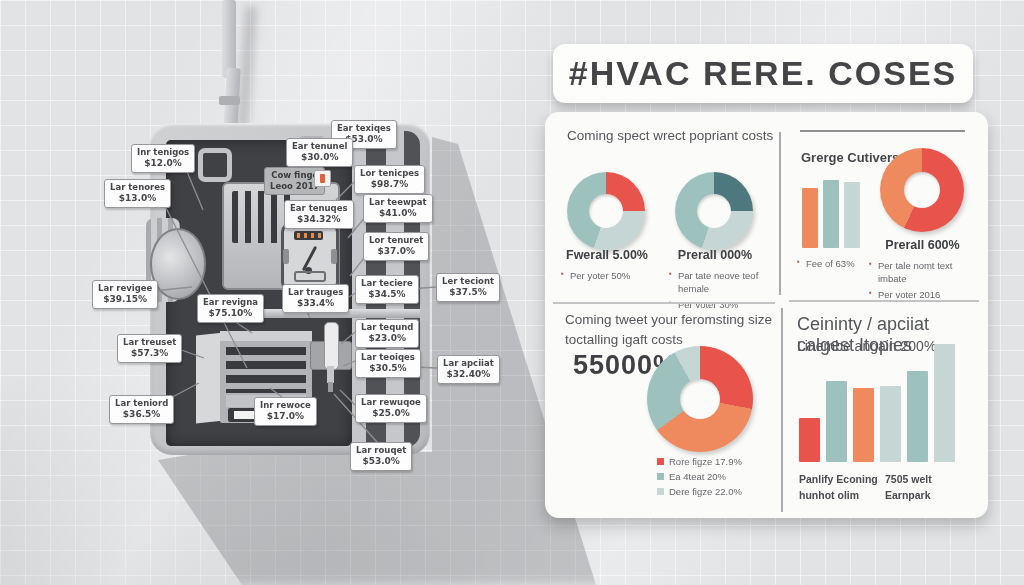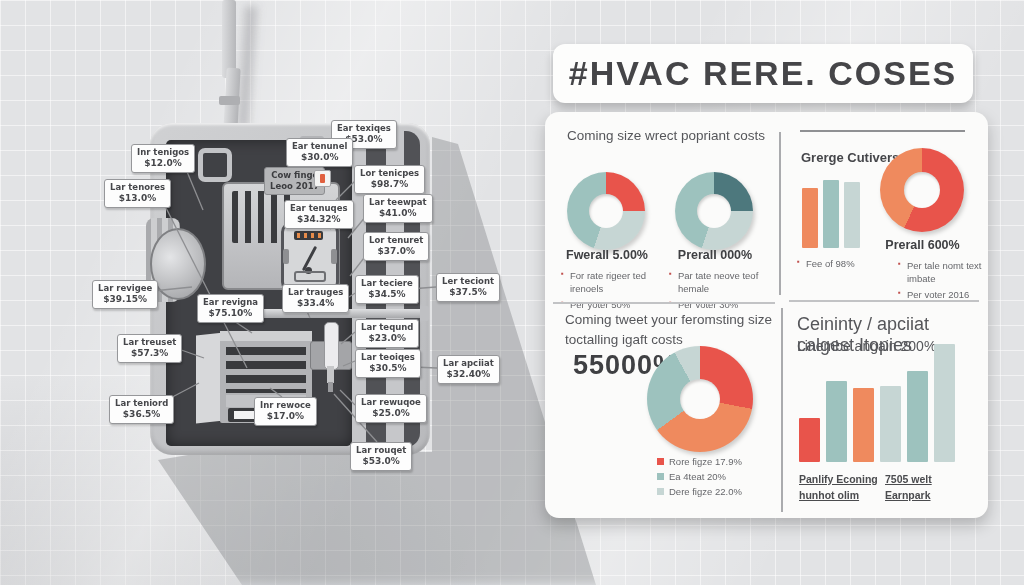--- a/index.html
+++ b/index.html
@@ -98,21 +98,21 @@
   .bars{display:flex;align-items:flex-end;gap:5px;}
   .bars .bar{width:16px;border-radius:1px;}
   .bars-lg{gap:6px;}
   .bars-lg .bar{width:21px;}
   .vline{width:1.5px;background:#aaabae;}
   .hline{height:1.5px;background:#8f9093;}
   .hline2{height:1.5px;background:#c2c3c5;}
   .bignum{font-size:27px;font-weight:bold;color:#3f4043;letter-spacing:1px;}
   .legend-row{display:flex;align-items:center;gap:5px;font-size:9.5px;color:#66676b;margin-bottom:4px;}
   .legend-row .sw{width:7px;height:7px;display:inline-block;}
-  .qlabel{font-size:10.5px;font-weight:bold;color:#4a4b4e;line-height:1.5;text-decoration:underline;}
+  .qlabel{font-size:10.5px;font-weight:bold;color:#4a4b4e;line-height:1.5;}
 </style>
 </head>
 <body>
 
 <div class="abs lighting"></div>
 <div class="abs unit-shadow"></div>
 
 <div class="abs pipe-shadow"></div>
 <div class="abs pipe1"></div>
 <div class="abs pipe2"></div>
@@ -272,52 +272,51 @@
 <div class="abs led">
     <i></i>
   </div>
 
 <div class="abs title-card">
   <span>#HVAC RERE. COSES</span>
 </div>
 
 <div class="abs card">
 
-  <div class="abs h-sm" style="left:22px;top:16px;width:235px">Coming size wrect popriant costs</div>
+  <div class="abs h-sm" style="left:22px;top:16px;width:235px">Coming spect wrect popriant costs</div>
   <div class="abs donut" style="left: 22px; top: 60px; width: 78px; height: 78px; background: conic-gradient(rgb(232, 84, 75) 0deg, rgb(232, 84, 75) 90deg, rgb(198, 214, 212) 90deg, rgb(198, 214, 212) 198deg, rgb(157, 194, 190) 198deg, rgb(157, 194, 190) 360deg);"></div>
   <div class="abs donut" style="left: 130px; top: 60px; width: 78px; height: 78px; background: conic-gradient(rgb(77, 120, 125) 0deg, rgb(77, 120, 125) 90deg, rgb(198, 214, 212) 90deg, rgb(198, 214, 212) 198deg, rgb(157, 194, 190) 198deg, rgb(157, 194, 190) 360deg);"></div>
   <div class="abs dlabel" style="left:6px;top:136px;width:112px">Fwerall 5.00%</div>
   <div class="abs dlabel" style="left:114px;top:136px;width:112px">Prerall 000%</div>
   <ul class="abs blist" style="left:16px;top:158px;width:98px">
-    <li>For rate rigeer ted irenoels</li>
     <li>Per yoter 50%</li>
   </ul>
   <ul class="abs blist" style="left:124px;top:158px;width:98px">
     <li>Par tate neove teof hemale</li>
     <li>Per voter 30%</li>
   </ul>
 
   <div class="abs vline" style="left:234px;top:20px;height:163px"></div>
   <div class="abs hline" style="left:255px;top:18px;width:165px"></div>
   <div class="abs hline2" style="left:8px;top:190px;width:222px"></div>
   <div class="abs hline2" style="left:244px;top:188px;width:190px"></div>
   <div class="abs vline" style="left:236px;top:196px;height:204px"></div>
 
   <div class="abs h-bold" style="left:256px;top:38px">Grerge Cutivers</div>
   <div class="abs bars" style="left:257px;top:68px;height:68px">
       <div class="bar" style="height: 88%; background: rgb(239, 138, 94);"></div>
       <div class="bar" style="height: 100%; background: rgb(157, 194, 190);"></div>
       <div class="bar" style="height: 97%; background: rgb(198, 214, 212);"></div>
     </div>
   <ul class="abs blist" style="left:252px;top:146px;width:106px">
-    <li>Fee of 98%</li>
+    <li>Fee of 63%</li>
   </ul>
   <div class="abs donut" style="left: 335px; top: 36px; width: 84px; height: 84px; background: conic-gradient(rgb(232, 84, 75) 0deg, rgb(232, 84, 75) 205.2deg, rgb(239, 138, 94) 205.2deg, rgb(239, 138, 94) 360deg);"></div>
   <div class="abs dlabel" style="left:325px;top:126px;width:105px">Prerall 600%</div>
-  <ul class="abs blist" style="left:353px;top:148px;width:100px">
+  <ul class="abs blist" style="left:324px;top:148px;width:100px">
     <li>Per tale nomt text imbate</li>
     <li>Per voter 2016</li>
   </ul>
 
   <div class="abs h-sm" style="left:20px;top:200px;width:215px">Coming tweet your feromsting size</div>
   <div class="abs h-sm" style="left:20px;top:220px;width:215px">toctalling igaft costs</div>
   <div class="abs bignum" style="left:28px;top:238px">55000%</div>
   <div class="abs donut big" style="left: 102px; top: 234px; width: 106px; height: 106px; background: conic-gradient(rgb(232, 84, 75) 0deg, rgb(232, 84, 75) 100.8deg, rgb(239, 138, 94) 100.8deg, rgb(239, 138, 94) 234deg, rgb(157, 194, 190) 234deg, rgb(157, 194, 190) 331.2deg, rgb(198, 214, 212) 331.2deg, rgb(198, 214, 212) 360deg);"></div>
   <div class="abs" style="left:112px;top:344px">
     <div class="legend-row">

